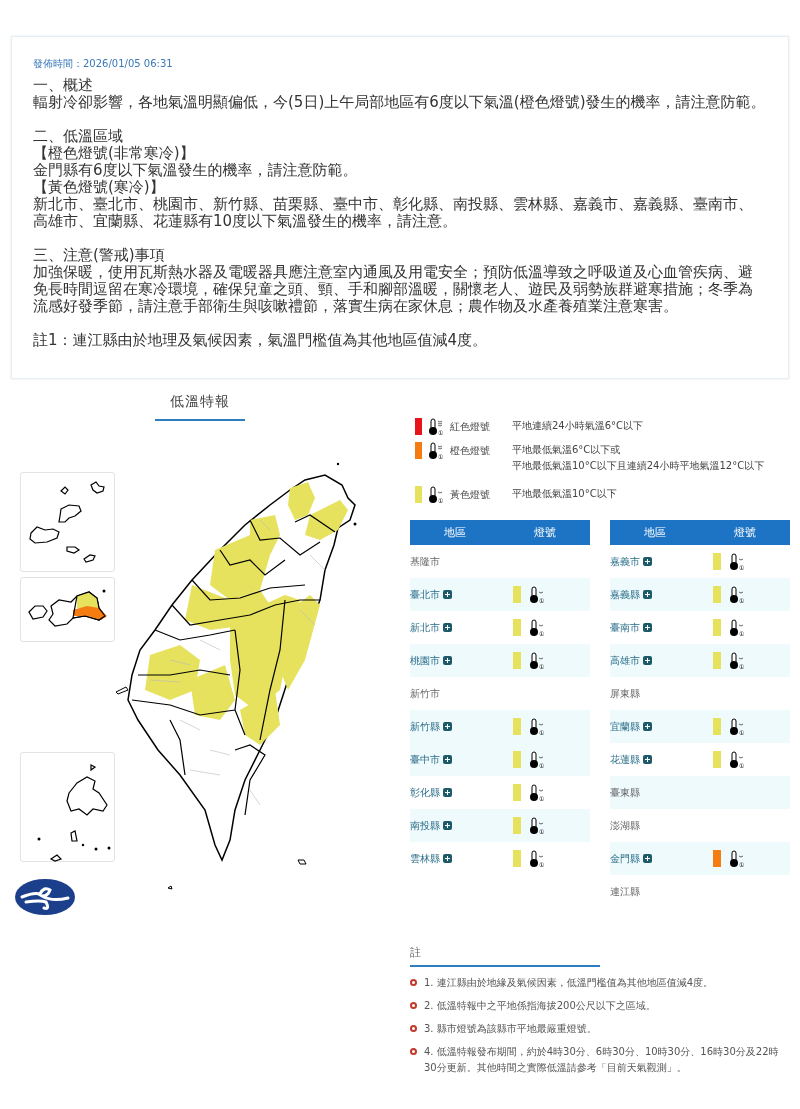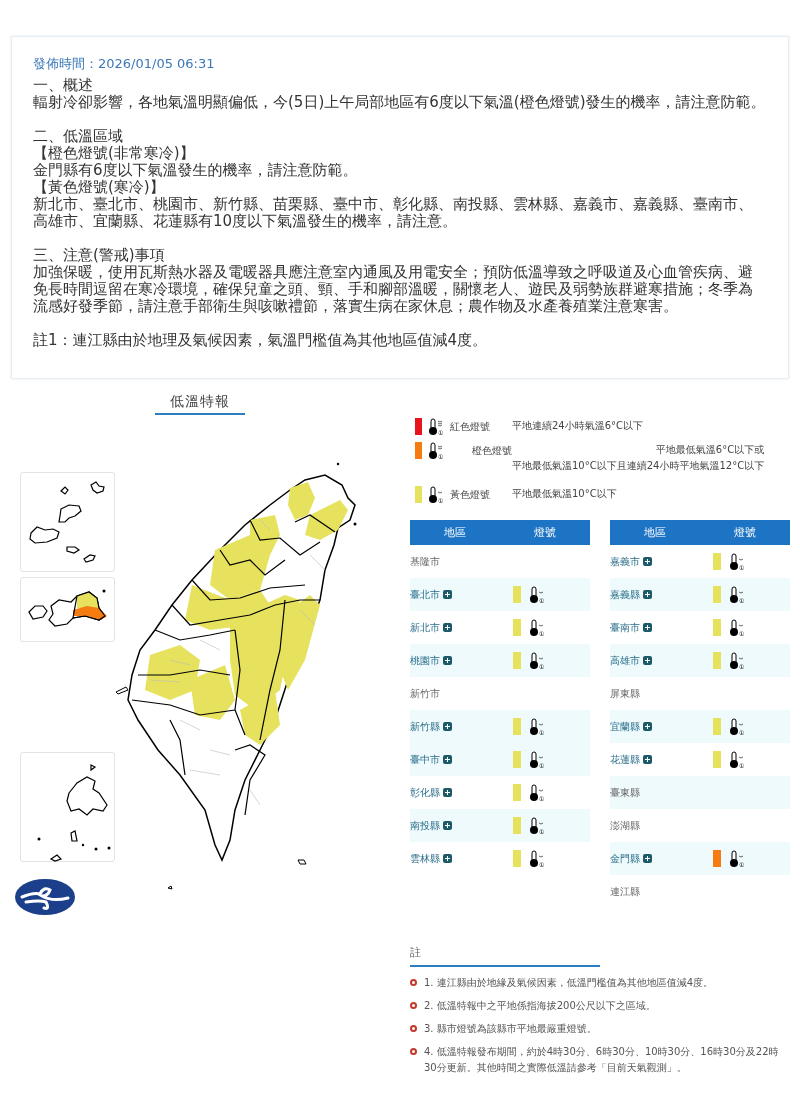--- a/index.html
+++ b/index.html
@@ -4,40 +4,40 @@
 <style>
   * { box-sizing: border-box; margin: 0; padding: 0; }
   html, body { width: 800px; height: 1109px; background: #ffffff; overflow: hidden; }
   body { font-family: "DejaVu Sans", "Liberation Sans", sans-serif; color: #333; position: relative; }
 
   .summary-box {
     position: absolute; left: 11px; top: 36px; width: 778px; height: 343px;
     border: 1px solid #e4eef4; background: #fff; padding: 20px 21px;
     box-shadow: 0 0 2px rgba(180,200,215,0.4);
   }
-  .issue-time { font-size: 13px; color: #3a78b8; margin-bottom: 6px; height: 14px; line-height: 14px; }
+  .issue-time { font-size: 10px; color: #3a78b8; margin-bottom: 6px; height: 14px; line-height: 14px; }
   .para { font-size: 15px; line-height: 17px; color: #333; }
   .gap { height: 17px; }
 
   .map-title {
     position: absolute; left: 155px; top: 393px; width: 90px; text-align: center;
-    font-size: 14px; color: #444; letter-spacing: 1px; padding-bottom: 2px;
+    font-size: 14px; color: #444; letter-spacing: 1px; padding-bottom: 8px;
     border-bottom: 2px solid #2e7dc0;
   }
 
   .inset { position: absolute; left: 20px; width: 95px; border: 1px solid #e3e3e3; border-radius: 3px; background: #fff; }
   .inset svg { display:block; }
 
   .main-map { position: absolute; left: 110px; top: 460px; }
 
   .logo { position: absolute; left: 14px; top: 878px; }
 
   .legend { position: absolute; left: 415px; top: 418px; }
   .legend-row { display: flex; align-items: flex-start; height: 24px; font-size: 10px; color: #444; }
-  .legend-row.tall { height: 44px; text-align: right; }
+  .legend-row.tall { height: 44px; }
   .legend-swatch { width: 7px; height: 17px; margin-right: 6px; }
   .therm { width: 16px; height: 18px; margin-right: 6px; }
   .legend-label { width: 62px; line-height: 17px; }
   .legend-desc { line-height: 16px; }
 
   .table { position: absolute; top: 520px; width: 180px; }
   .table.left { left: 410px; }
   .table.right { left: 610px; }
   .thead { display: flex; background: #1e74c4; color: #fff; height: 25px; align-items: center; font-size: 11px; }
   .thead .col-a { width: 90px; text-align: center; }

